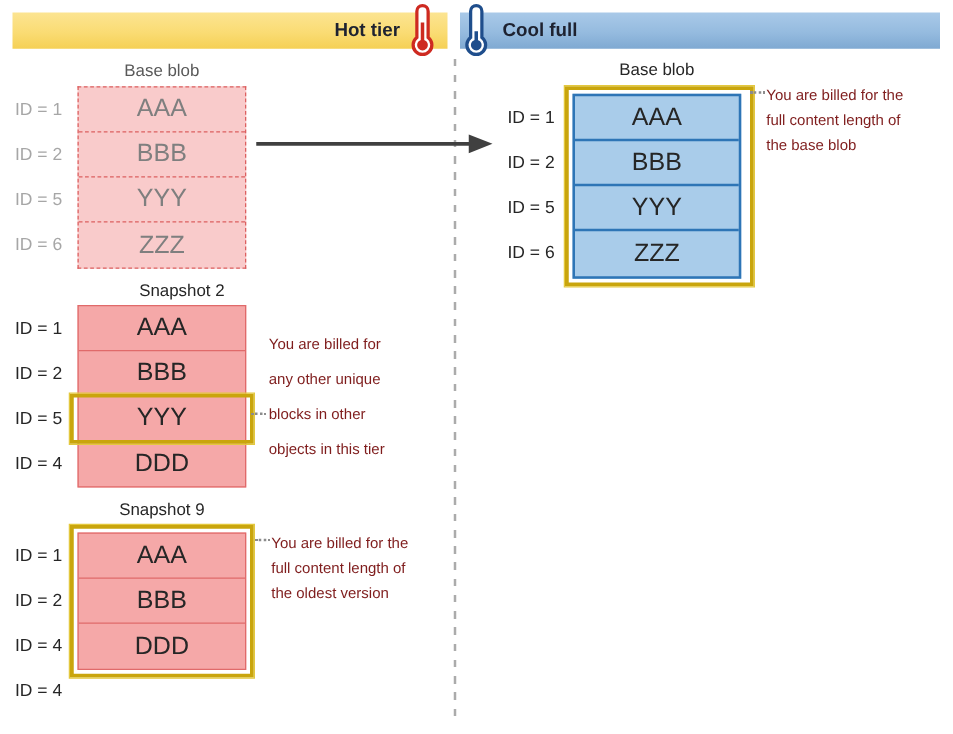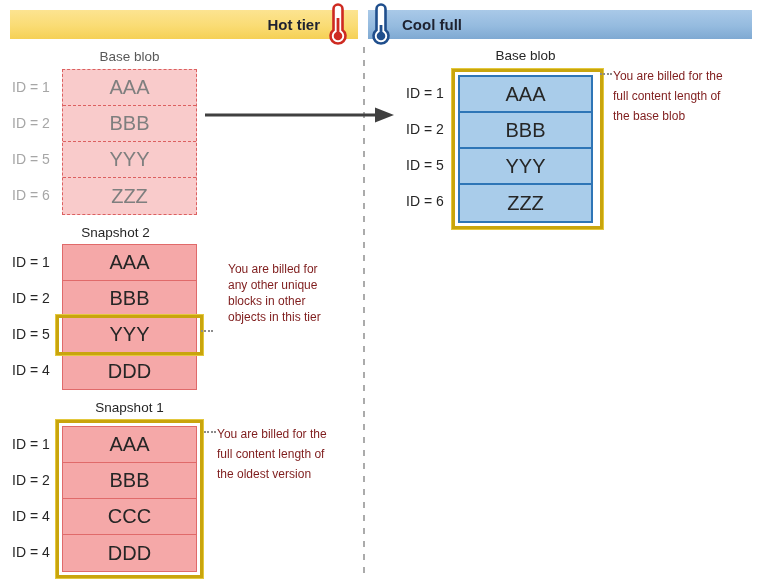--- a/index.html
+++ b/index.html
@@ -91,52 +91,51 @@
     <div class="row">BBB</div>
     <div class="row">YYY</div>
     <div class="row">ZZZ</div>
   </div>
 
   <svg class="arrow-svg" width="192" height="18">
     <line x1="1" y1="9" x2="173" y2="9" stroke="#404040" stroke-width="3"></line>
     <polygon points="171,1.5 190,9 171,16.5" fill="#404040"></polygon>
   </svg>
 
-  <div class="section-title" style="left:48px;top:225px;width:135px;text-align:center;">Snapshot 2</div>
+  <div class="section-title" style="left:78px;top:225px;width:135px;text-align:center;">Snapshot 2</div>
   <div class="id-col" style="left:8px;top:244px;">
     <div class="id-label">ID = 1</div>
     <div class="id-label">ID = 2</div>
     <div class="id-label">ID = 5</div>
     <div class="id-label">ID = 4</div>
   </div>
   <div class="blocks pink-solid" style="left:62px;top:244px;">
     <div class="row">AAA</div>
     <div class="row">BBB</div>
     <div class="row">YYY</div>
     <div class="row">DDD</div>
   </div>
   <div class="gold-box" style="left:56px;top:315px;width:147px;height:40px;"></div>
   <div class="leader" style="left:201px;top:330px;"></div>
-  <div class="note" style="left:228px;top:261px;width:140px;line-height:16px;">You are billed for
+  <div class="note" style="left:215px;top:261px;width:140px;line-height:28px;">You are billed for
 any other unique
 blocks in other
 objects in this tier</div>
 
-  <div class="section-title" style="left:62px;top:400px;width:135px;">Snapshot 1</div>
+  <div class="section-title" style="left:62px;top:400px;width:135px;">Snapshot 9</div>
   <div class="id-col" style="left:8px;top:426px;">
     <div class="id-label">ID = 1</div>
     <div class="id-label">ID = 2</div>
     <div class="id-label">ID = 4</div>
     <div class="id-label">ID = 4</div>
   </div>
   <div class="gold-frame" style="left:56px;top:420px;width:135px;">
     <div class="blocks pink-solid">
       <div class="row">AAA</div>
       <div class="row">BBB</div>
-      <div class="row">CCC</div>
       <div class="row">DDD</div>
     </div>
   </div>
   <div class="leader" style="left:204px;top:431px;"></div>
   <div class="note" style="left:217px;top:424px;width:150px;">You are billed for the
 full content length of
 the oldest version</div>
 
   <div class="section-title" style="left:452px;top:48px;width:147px;">Base blob</div>
   <div class="id-col" style="left:402px;top:75px;">

